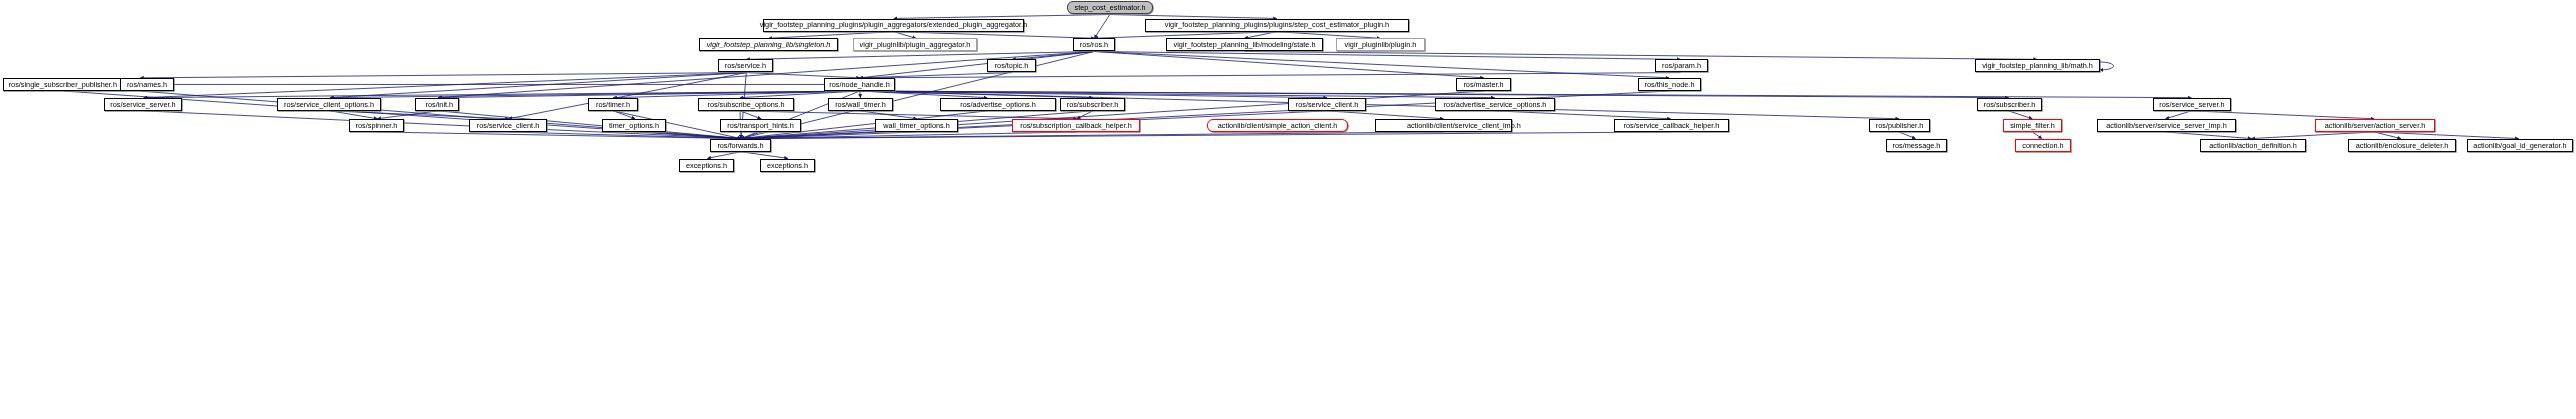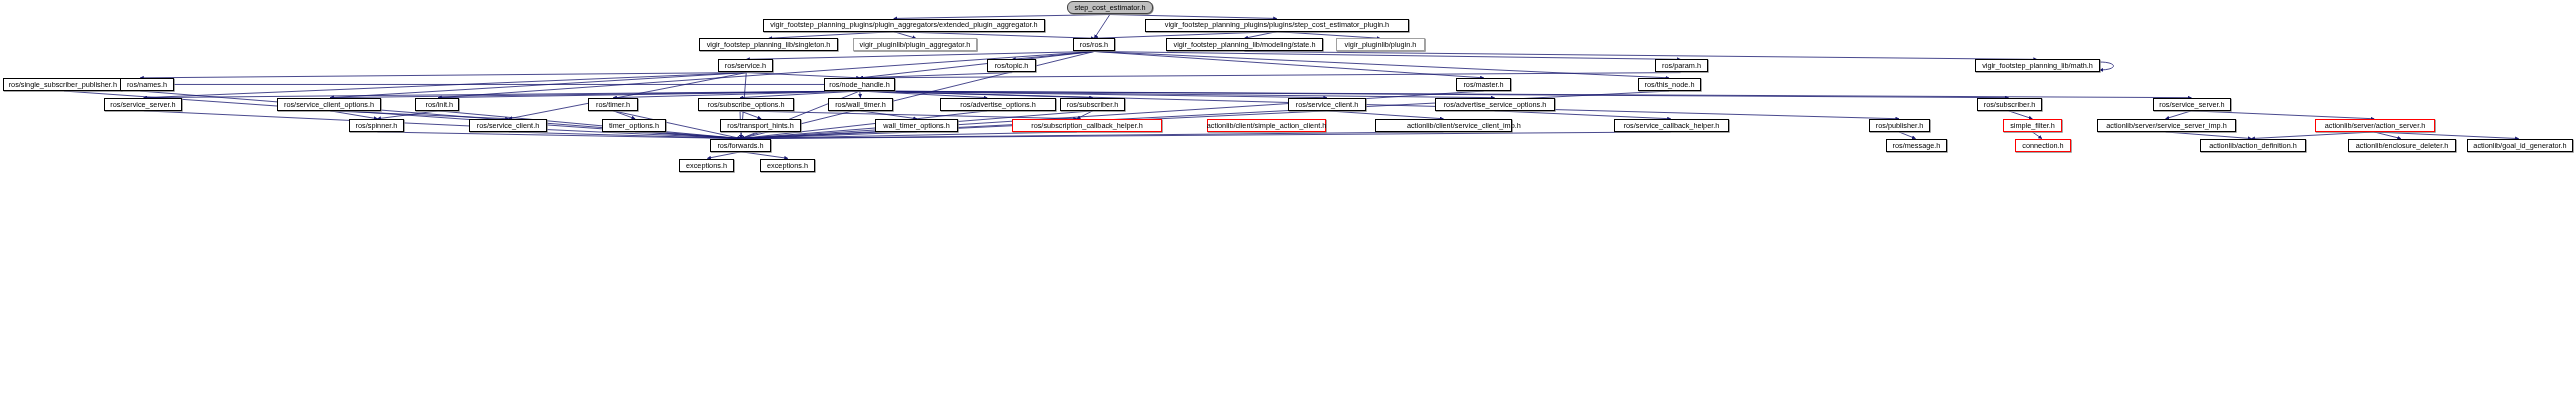--- a/index.html
+++ b/index.html
@@ -132,27 +132,27 @@
         <line x1="3596" y1="200" x2="3636.5" y2="210" stroke="#191970" stroke-width="1.2" marker-end="url(#arrow)"></line>
         <line x1="3596" y1="200" x2="3815" y2="210" stroke="#191970" stroke-width="1.2" marker-end="url(#arrow)"></line>
         <line x1="1121" y1="230" x2="1070" y2="240" stroke="#191970" stroke-width="1.2" marker-end="url(#arrow)"></line>
         <line x1="1121" y1="230" x2="1192" y2="240" stroke="#191970" stroke-width="1.2" marker-end="url(#arrow)"></line>
       </g>
   </svg>
   <div id="node-layer">
       <div class="node root" style="left: 1067px; top: 1.3px; width: 86px; border-radius: 6px;">
         <span>step_cost_estimator.h</span>
       </div>
-      <div class="node" style="left: 763px; top: 18.5px; width: 282px;">
+      <div class="node" style="left: 763px; top: 18.5px; width: 261px;">
         <span>vigir_footstep_planning_plugins/plugin_aggregators/extended_plugin_aggregator.h</span>
       </div>
       <div class="node" style="left: 1145px; top: 18.5px; width: 264px;">
         <span>vigir_footstep_planning_plugins/plugins/step_cost_estimator_plugin.h</span>
       </div>
-      <div class="node" style="left: 699px; top: 38px; width: 139px;">
+      <div class="node" style="left: 699px; top: 38px; width: 139px; font-style: italic;">
         <span>vigir_footstep_planning_lib/singleton.h</span>
       </div>
       <div class="node gray" style="left: 853px; top: 38px; width: 124px;">
         <span>vigir_pluginlib/plugin_aggregator.h</span>
       </div>
       <div class="node" style="left: 1073px; top: 38px; width: 42px;">
         <span>ros/ros.h</span>
       </div>
       <div class="node" style="left: 1166px; top: 38px; width: 157px;">
         <span>vigir_footstep_planning_lib/modeling/state.h</span>
@@ -231,24 +231,24 @@
       </div>
       <div class="node" style="left: 602px; top: 119px; width: 64px;">
         <span>timer_options.h</span>
       </div>
       <div class="node" style="left: 720px; top: 119px; width: 81px;">
         <span>ros/transport_hints.h</span>
       </div>
       <div class="node" style="left: 875px; top: 119px; width: 83px;">
         <span>wall_timer_options.h</span>
       </div>
-      <div class="node red" style="left: 1012px; top: 119px; width: 150px; justify-content: center;">
+      <div class="node red" style="left: 1012px; top: 119px; width: 128px; justify-content: center;">
         <span>ros/subscription_callback_helper.h</span>
       </div>
-      <div class="node red" style="left: 1207px; top: 119px; width: 119px;">
+      <div class="node red" style="left: 1207px; top: 119px; width: 141px; border-radius: 6px;">
         <span>actionlib/client/simple_action_client.h</span>
       </div>
       <div class="node" style="left: 1375px; top: 119px; width: 137px; padding-left: 44px;">
         <span>actionlib/client/service_client_imp.h</span>
       </div>
       <div class="node" style="left: 1614px; top: 119px; width: 115px;">
         <span>ros/service_callback_helper.h</span>
       </div>
       <div class="node" style="left: 1869px; top: 119px; width: 61px;">
         <span>ros/publisher.h</span>

